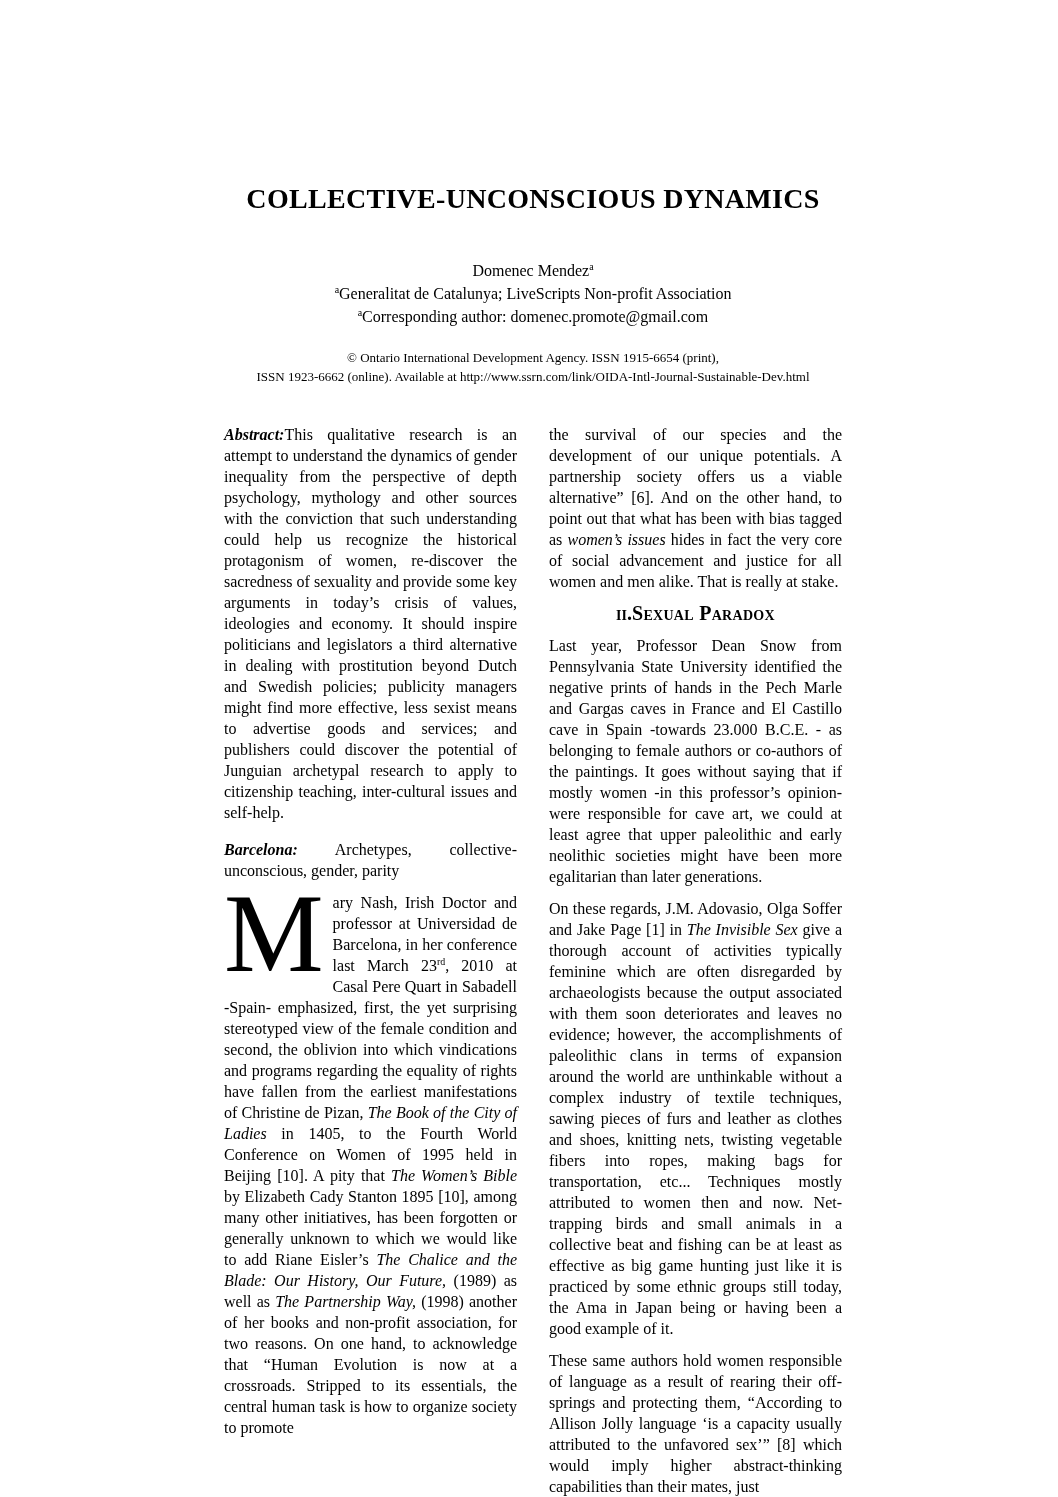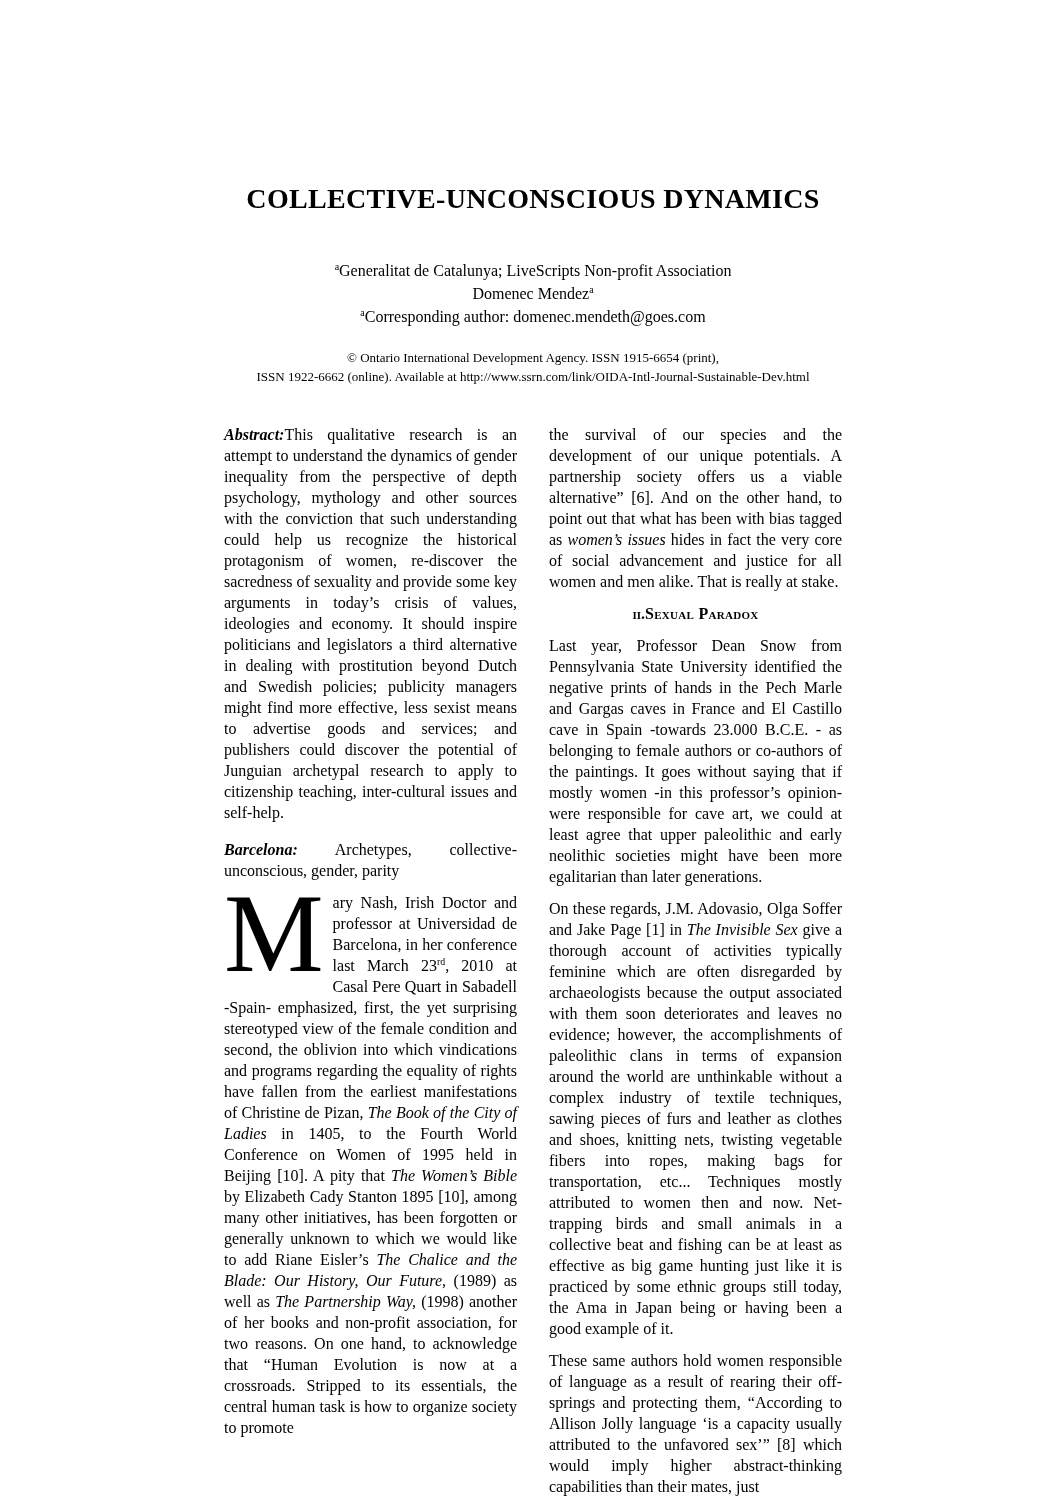--- a/index.html
+++ b/index.html
@@ -48,21 +48,21 @@
   .col {
     width: 375px;
     font-size: 16px;
     line-height: 21px;
     text-align: justify;
   }
   .col p { margin: 0 0 11px 0; }
   .para-label { font-weight: bold; font-style: italic; }
   .it { font-style: italic; margin-top: 36px; }
   .section-heading {
-    font-size: 16px;
+    font-size: 20px;
     font-weight: bold;
     text-align: center;
     margin: 6px 0 11px 0;
   }
   .sc { font-variant: small-caps; letter-spacing: 0.3px; }
   .h-num { font-variant: small-caps; text-transform: lowercase; }
   .h-num.spaced { margin-right: 0.33em; }
   .dropcap {
     float: left;
     font-size: 112px;
@@ -75,28 +75,28 @@
 </head>
 <body>
 
 <div class="page">
 
   <h1 class="title">
     <span>COLLECTIVE-UNCONSCIOUS DYNAMICS</span><br>
   </h1>
 
   <div class="author-block">
+    <div><span>Domenec Mendez</span><sup>a</sup></div>
     <div><sup>a</sup><span>Generalitat de Catalunya; LiveScripts Non-profit Association</span></div>
-    <div><span>Domenec Mendez</span><sup>a</sup></div>
-    <div><sup>a</sup><span>Corresponding author: domenec.mendeth@goes.com</span></div>
+    <div><sup>a</sup><span>Corresponding author: domenec.promote@gmail.com</span></div>
   </div>
 
   <div class="publisher-block">
     <div>© Ontario International Development Agency. ISSN 1915-6654 (print),</div>
-    <div>ISSN 1922-6662 (online). Available at http://www.ssrn.com/link/OIDA-Intl-Journal-Sustainable-Dev.html</div>
+    <div>ISSN 1923-6662 (online). Available at http://www.ssrn.com/link/OIDA-Intl-Journal-Sustainable-Dev.html</div>
   </div>
 
   <div class="columns">
 
     <section class="col">
       <p><span class="para-label">Abstract:</span><span>This qualitative research is an attempt to understand the dynamics of gender inequality from the perspective of depth psychology, mythology and other sources with the conviction that such understanding could help us recognize the historical protagonism of women, re-discover the sacredness of sexuality and provide some key arguments in today’s crisis of values, ideologies and economy. It should inspire politicians and legislators a third alternative in dealing with prostitution beyond Dutch and Swedish policies; publicity managers might find more effective, less sexist means to advertise goods and services; and publishers could discover the potential of Junguian archetypal research to apply to citizenship teaching, inter-cultural issues and self-help.</span></p>
 
       <p class="keywords-para"><span class="para-label">Barcelona:</span> <span>Archetypes, collective-unconscious, gender, parity</span></p>
 
 

